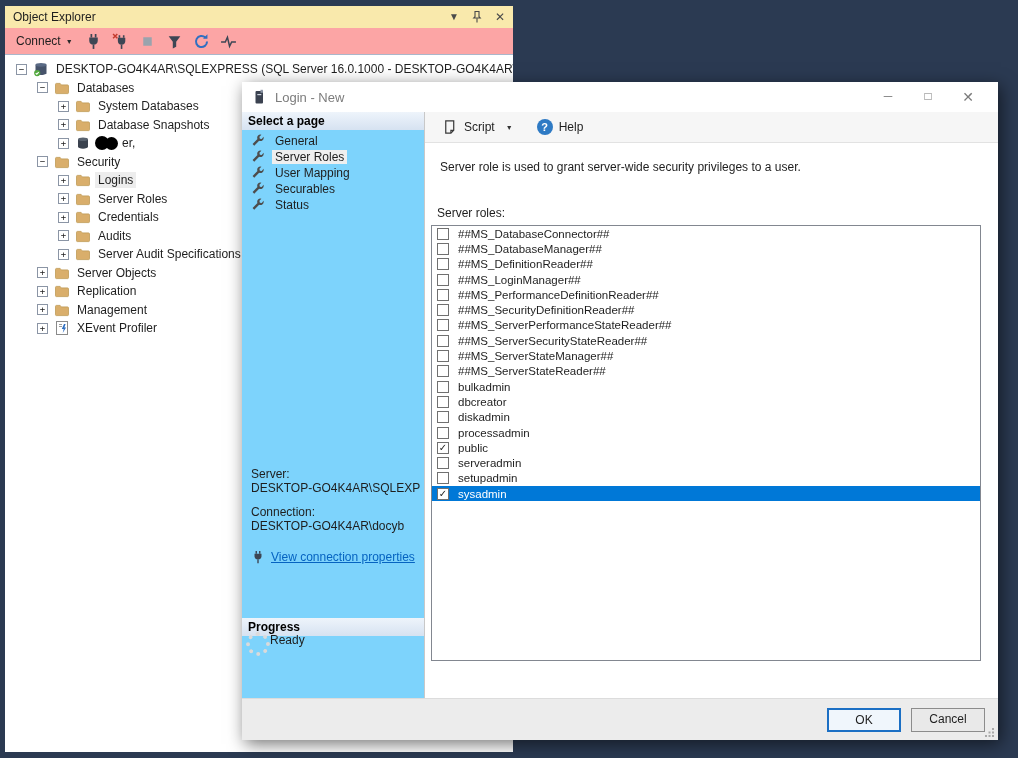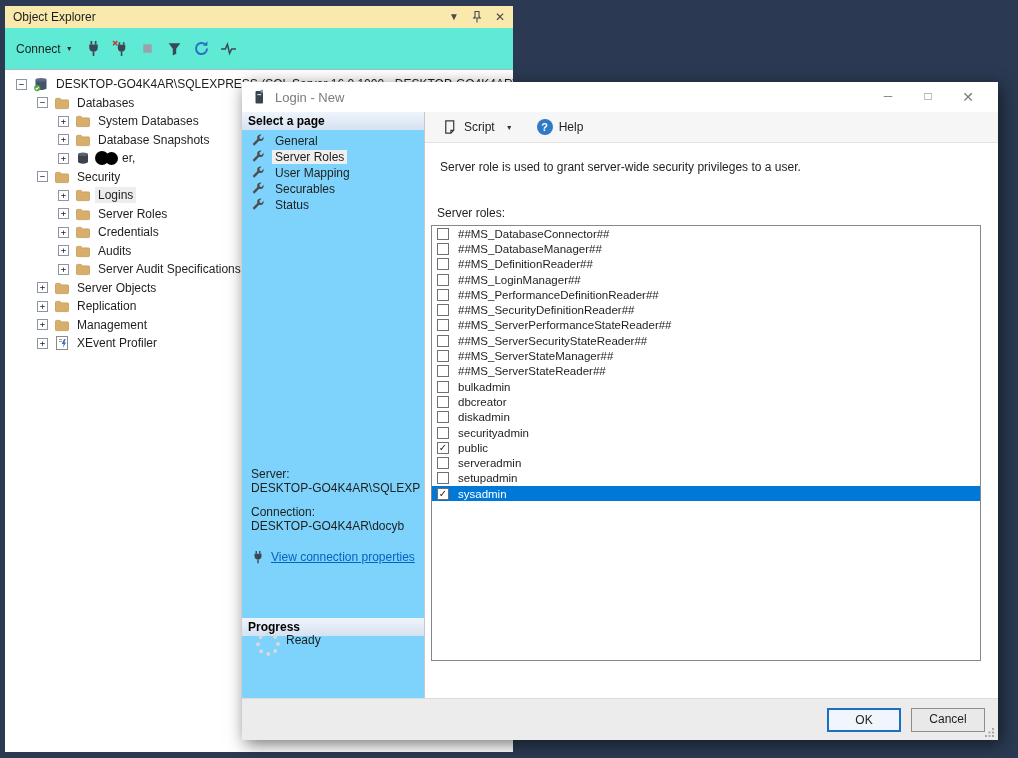--- a/index.html
+++ b/index.html
@@ -5,21 +5,21 @@
   * { margin:0; padding:0; box-sizing:border-box; }
   html,body { width:1018px; height:758px; overflow:hidden; }
   body { background:#2b3a52; font-family:"Liberation Sans","DejaVu Sans",sans-serif; color:#1e1e1e; }
   svg { display:block; }
 
   
   .oe-panel { position:absolute; left:5px; top:6px; width:508px; height:746px; background:#fff; font-size:12px; }
   .oe-title { height:22px; background:#f9e9ac; display:flex; align-items:center; padding:3px 8px; color:#1e1e1e; }
   .oe-title .grow { flex:1; }
   .oe-title .tbtn { margin-left:12px; color:#4a4a4a; font-size:10px; line-height:22px; }
-  .oe-toolbar { height:42px; background:#5eead4; display:flex; align-items:center; padding:0 9px; gap:10px; border-bottom:1px solid #aab6ca; }
+  .oe-toolbar { height:27px; background:#fca5a5; display:flex; align-items:center; padding:0 9px; gap:10px; border-bottom:1px solid #aab6ca; }
   .oe-toolbar .connect { display:flex; align-items:center; gap:5px; color:#1e1e1e; padding:2px 2px; }
   .oe-toolbar .caret { font-size:7px; color:#2a2a2a; }
   .oe-toolbar .icn { width:17px; height:17px; }
   .oe-tree { padding-top:5px; overflow:hidden; height:692px; }
   .tree-row { height:18.5px; display:flex; align-items:center; white-space:nowrap; overflow:hidden; }
   .expander { width:11px; height:11px; flex:none; border:1px solid #8b95a5; background:#fff; font-size:9px; line-height:9px; text-align:center; color:#222; font-family:"DejaVu Sans Mono",monospace; }
   .tree-icon { width:16px; height:16px; flex:none; margin:0 4px 0 6px; }
   .tree-label { padding:1px 3px; }
   .tree-label.selected { background:#ededed; }
   .blobs { display:flex; align-items:center; margin-right:1px; }
@@ -37,21 +37,21 @@
   .pane-header { position:absolute; left:0; right:0; height:18px; background:linear-gradient(#eef4fb,#d6e2f1); font-weight:bold; padding:2px 6px; font-size:12px; color:#000; }
   .pages-list { position:absolute; top:21px; left:0; right:0; }
   .page-item { display:flex; align-items:center; gap:7px; padding:1px 4px 1px 9px; height:16px; }
   .page-item .wr { width:14px; height:14px; flex:none; }
   .page-item .lbl { padding:0 3px; }
   .page-item.selected .lbl { background:#efefef; }
   .conn-body { position:absolute; top:355px; left:9px; right:3px; line-height:14px; white-space:nowrap; overflow:hidden; }
   .conn-body .gap { height:10px; }
   .link-row { display:flex; align-items:flex-start; gap:6px; margin-top:17px; }
   .link { color:#0563c1; text-decoration:underline; }
-  .prog-body { position:absolute; top:520px; left:14px; display:flex; gap:6px; }
+  .prog-body { position:absolute; top:520px; left:4px; display:flex; gap:0; }
   .spinner { width:24px; height:24px; border-radius:50%; border:4px dotted #dadada; }
   .prog-body .ready { margin-top:1px; }
 
   .right-pane { flex:1; display:flex; flex-direction:column; min-width:0; }
   .script-bar { height:31px; background:#f6f6f6; border-bottom:1px solid #e2e2e2; display:flex; align-items:center; padding:0 13px; flex:none; }
   .script-btn { display:flex; align-items:center; gap:7px; padding:2px 4px; }
   .script-btn .caret { font-size:7px; color:#333; margin-left:4px; }
   .help-btn { display:flex; align-items:center; gap:6px; margin-left:16px; padding:2px 4px; }
   .help-circle { width:16px; height:16px; border-radius:50%; background:#2e7ac4; color:#fff; font-size:11px; font-weight:bold; text-align:center; line-height:16px; }
   .right-body { position:relative; flex:1; }
@@ -432,21 +432,21 @@
             <div class="role-row">
               <span class="cbx"></span>
               <span>dbcreator</span>
             </div>
             <div class="role-row">
               <span class="cbx"></span>
               <span>diskadmin</span>
             </div>
             <div class="role-row">
               <span class="cbx"></span>
-              <span>securityadmin</span>
+              <span>processadmin</span>
             </div>
             <div class="role-row">
               <span class="cbx">✓</span>
               <span>public</span>
             </div>
             <div class="role-row">
               <span class="cbx"></span>
               <span>serveradmin</span>
             </div>
             <div class="role-row">

